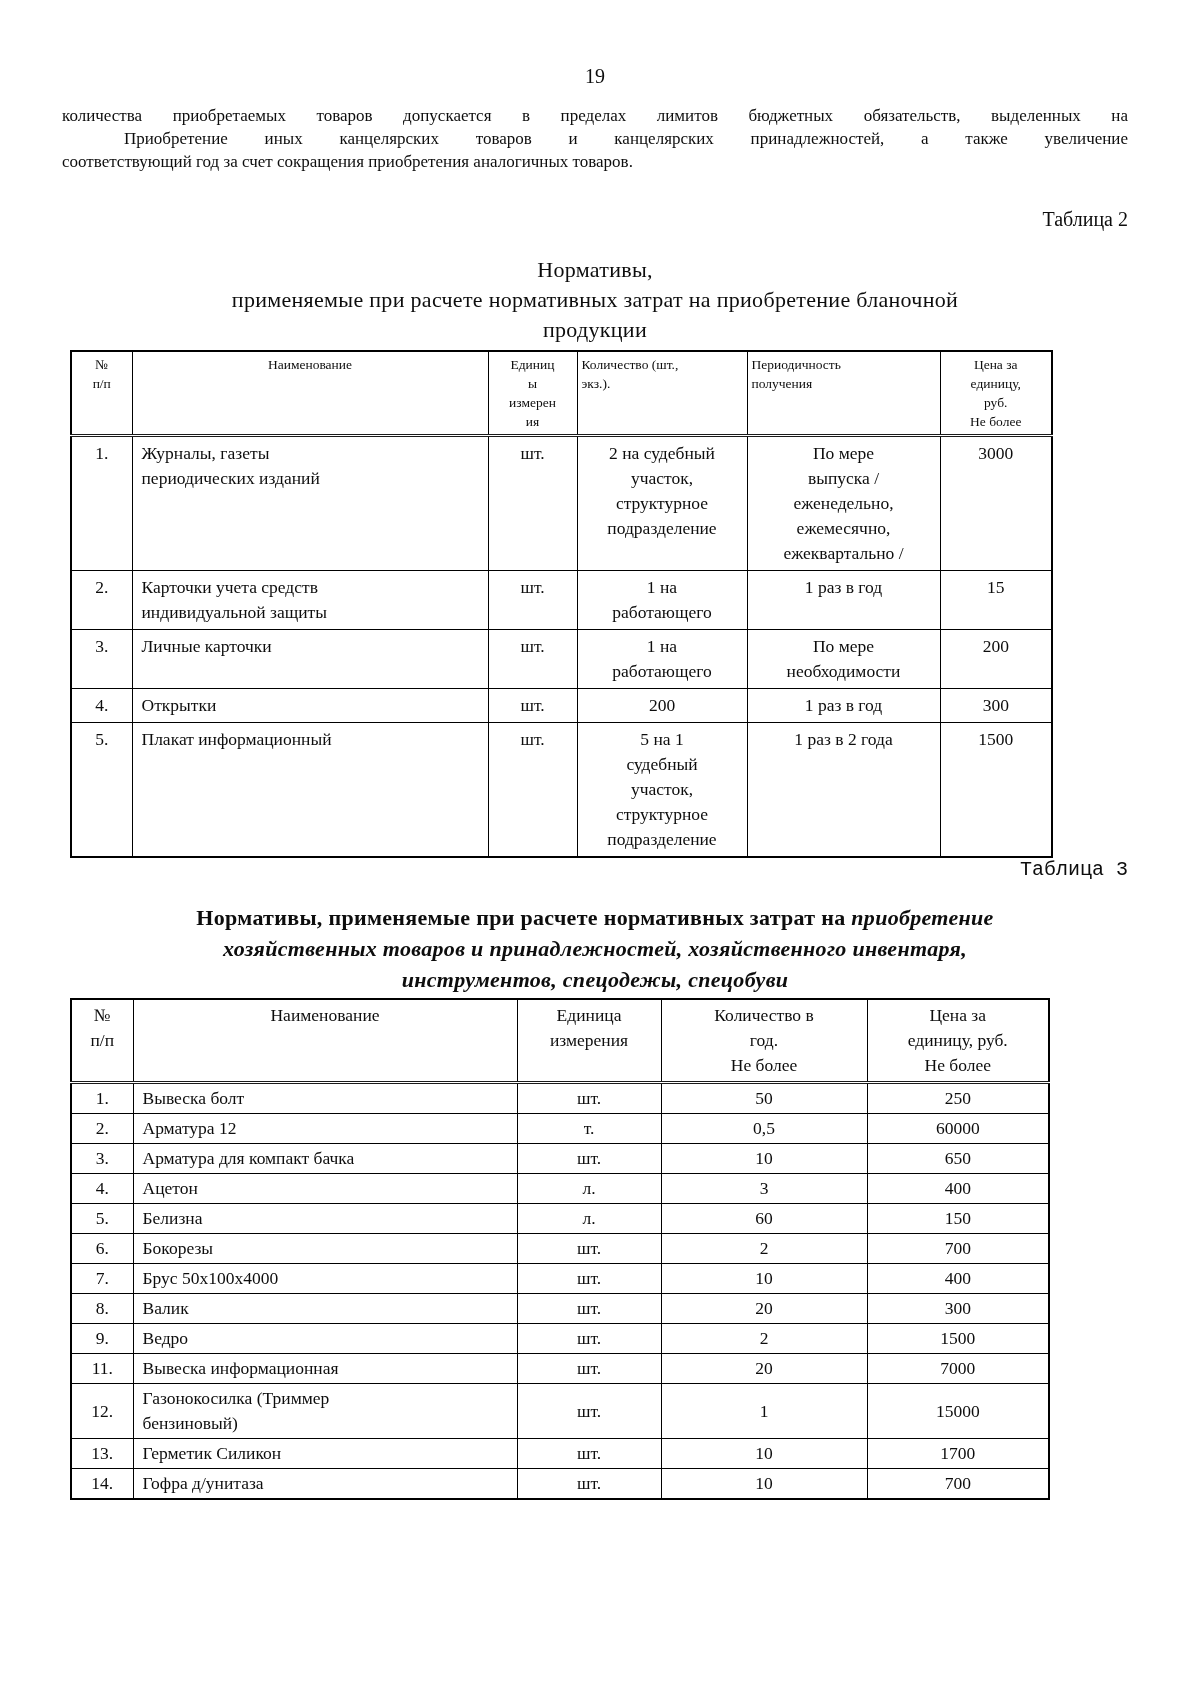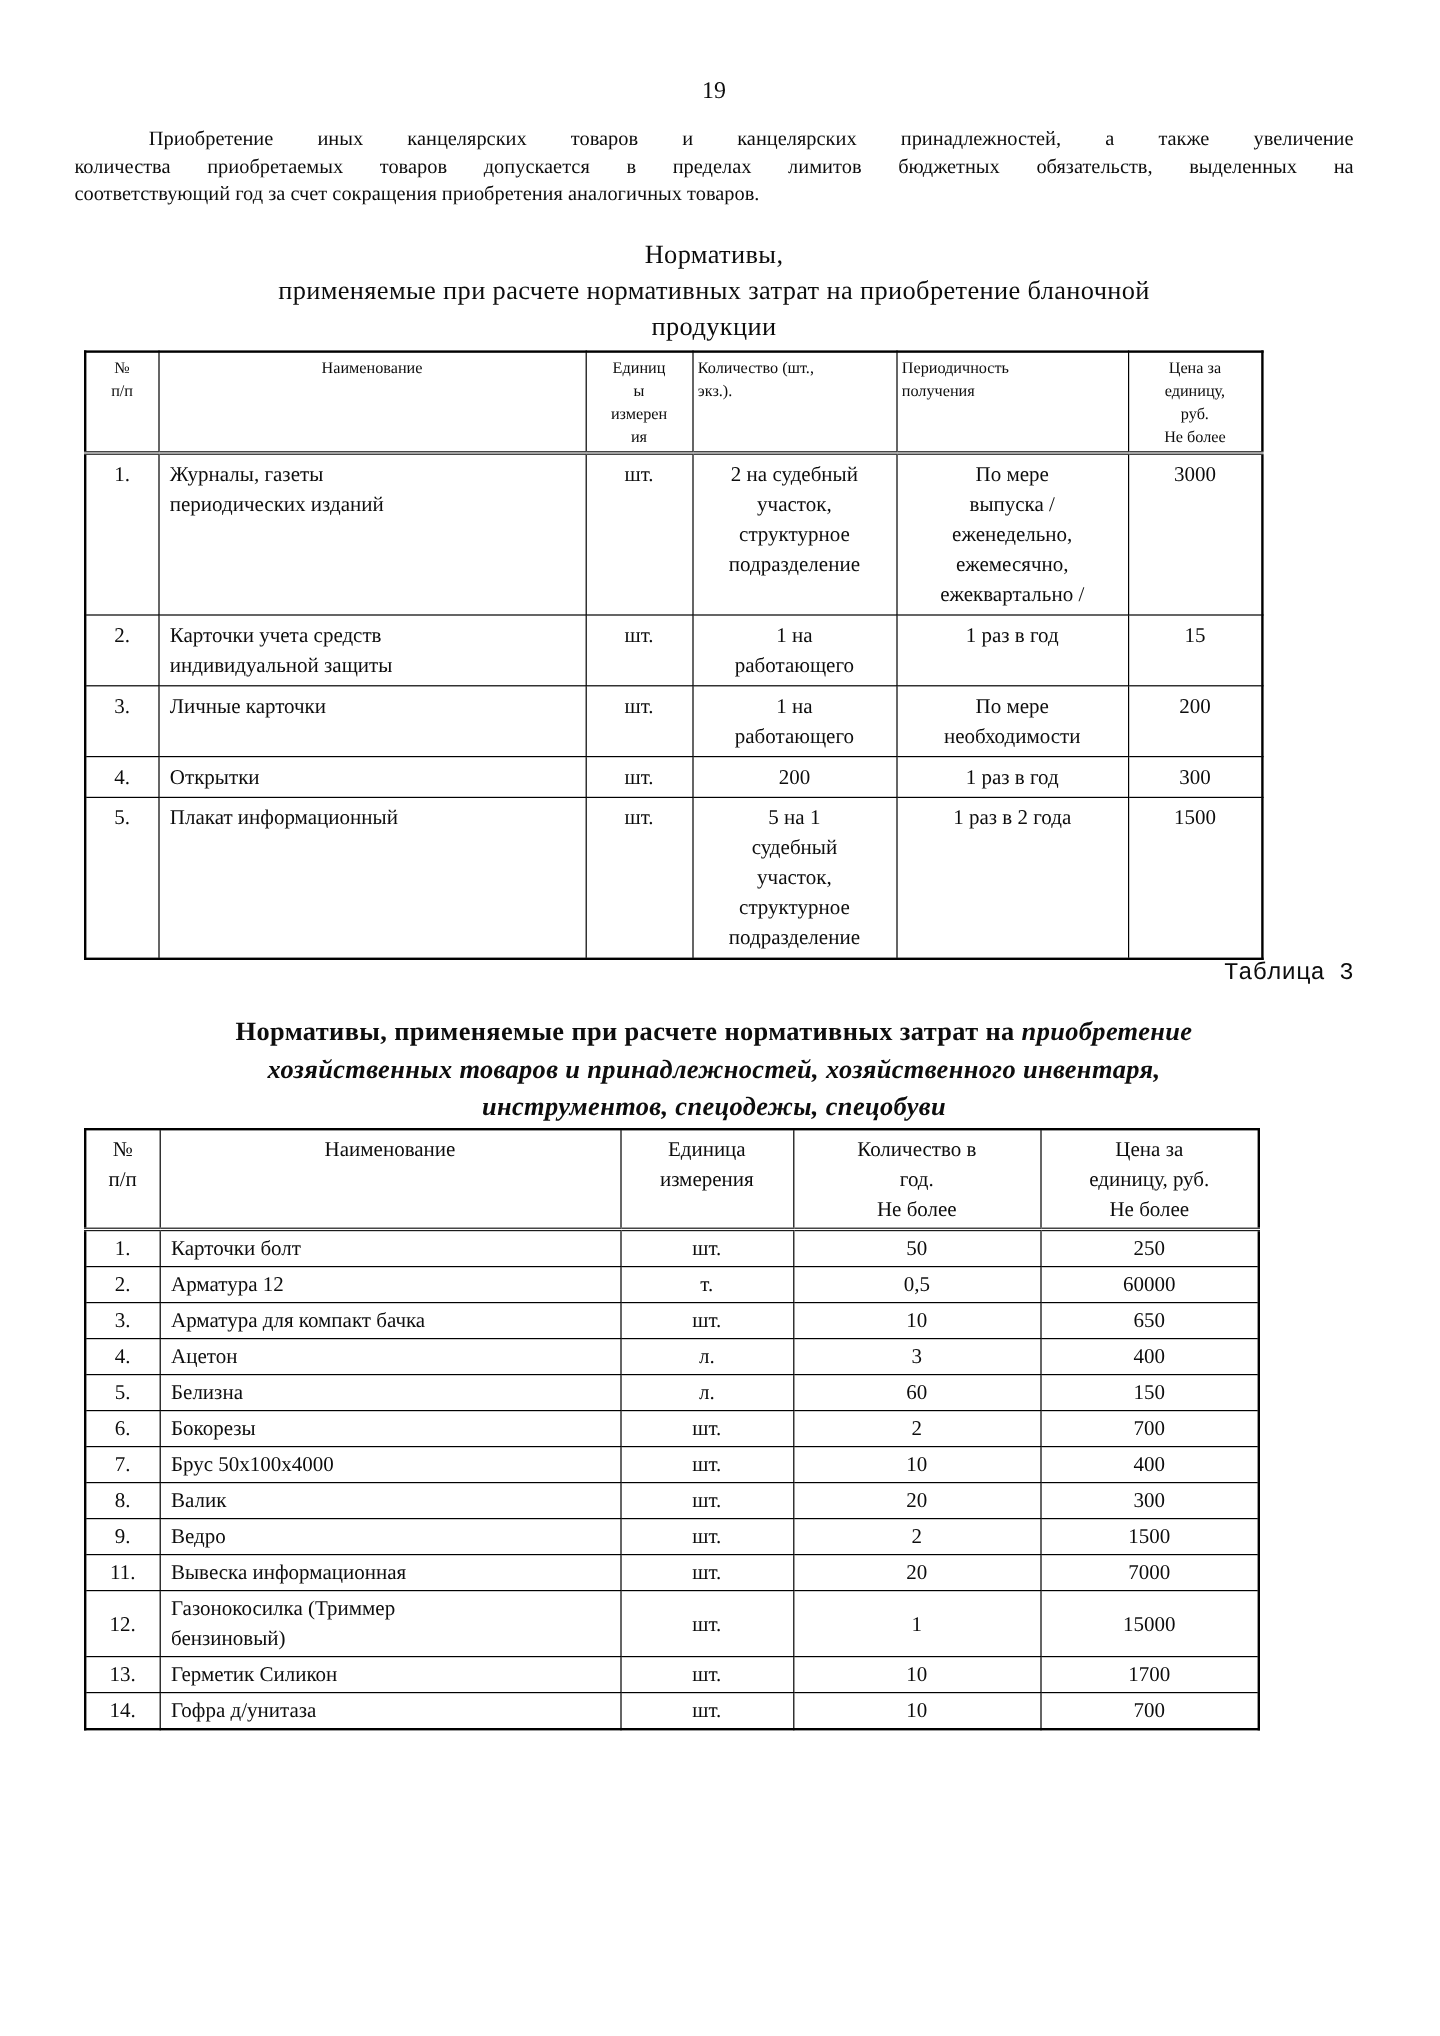--- a/index.html
+++ b/index.html
@@ -72,25 +72,26 @@
   .t3 td.c-name{text-align:left;padding-left:9px;}
 </style>
 </head>
 <body>
 
 <div class="page">
 
   <div class="pagenum">19</div>
 
   <div class="para">
+    <div class="pline">количества приобретаемых товаров допускается в пределах лимитов бюджетных обязательств, выделенных на</div>
     <div class="pline pline-first">Приобретение иных канцелярских товаров и канцелярских принадлежностей, а также увеличение</div>
-    <div class="pline">количества приобретаемых товаров допускается в пределах лимитов бюджетных обязательств, выделенных на</div>
     <div class="pline pline-last">соответствующий год за счет сокращения приобретения аналогичных товаров.</div>
   </div>
 
+  <div class="tlabel tlabel2">Таблица 2</div>
 
   <div class="ttitle">
     <div>Нормативы,</div>
     <div>применяемые при расчете нормативных затрат на приобретение бланочной</div>
     <div>продукции</div>
   </div>
 
   <table class="doc-table t2">
     <colgroup>
       <col style="width:61px">
@@ -206,21 +207,21 @@
 год.
 Не более</th>
         <th>Цена за
 единицу, руб.
 Не более</th>
       </tr>
     </thead>
     <tbody>
       <tr>
         <td class="c-num">1.</td>
-        <td class="c-name">Карточки болт</td>
+        <td class="c-name">Вывеска болт</td>
         <td class="c-unit">шт.</td>
         <td class="c-qty">50</td>
         <td class="c-price">250</td>
       </tr>
       <tr>
         <td class="c-num">2.</td>
         <td class="c-name">Арматура 12</td>
         <td class="c-unit">т.</td>
         <td class="c-qty">0,5</td>
         <td class="c-price">60000</td>

